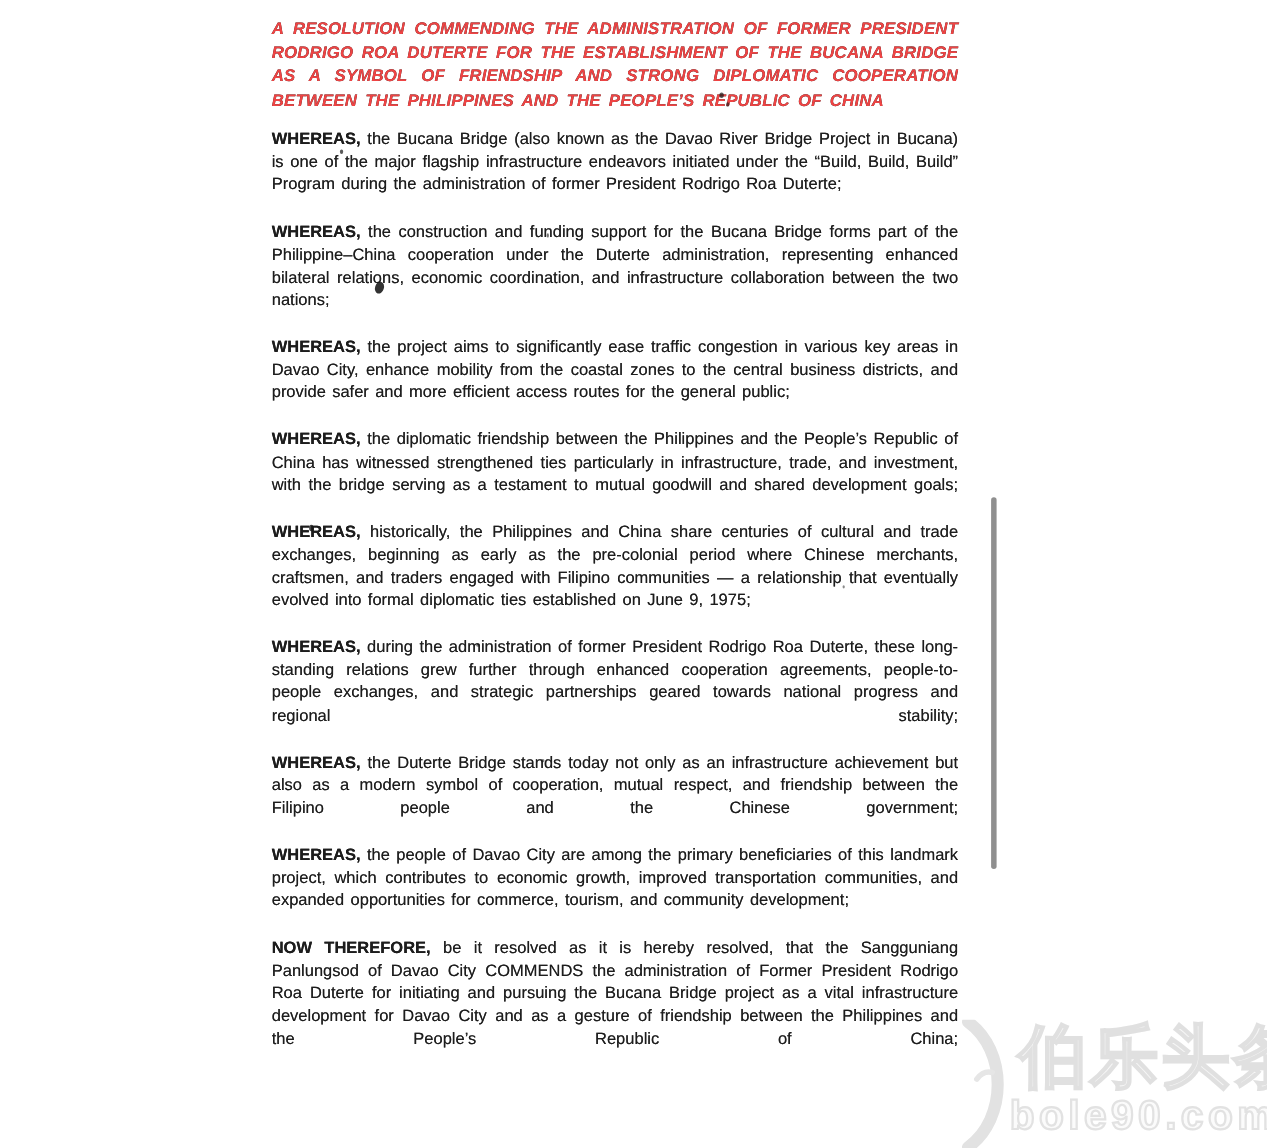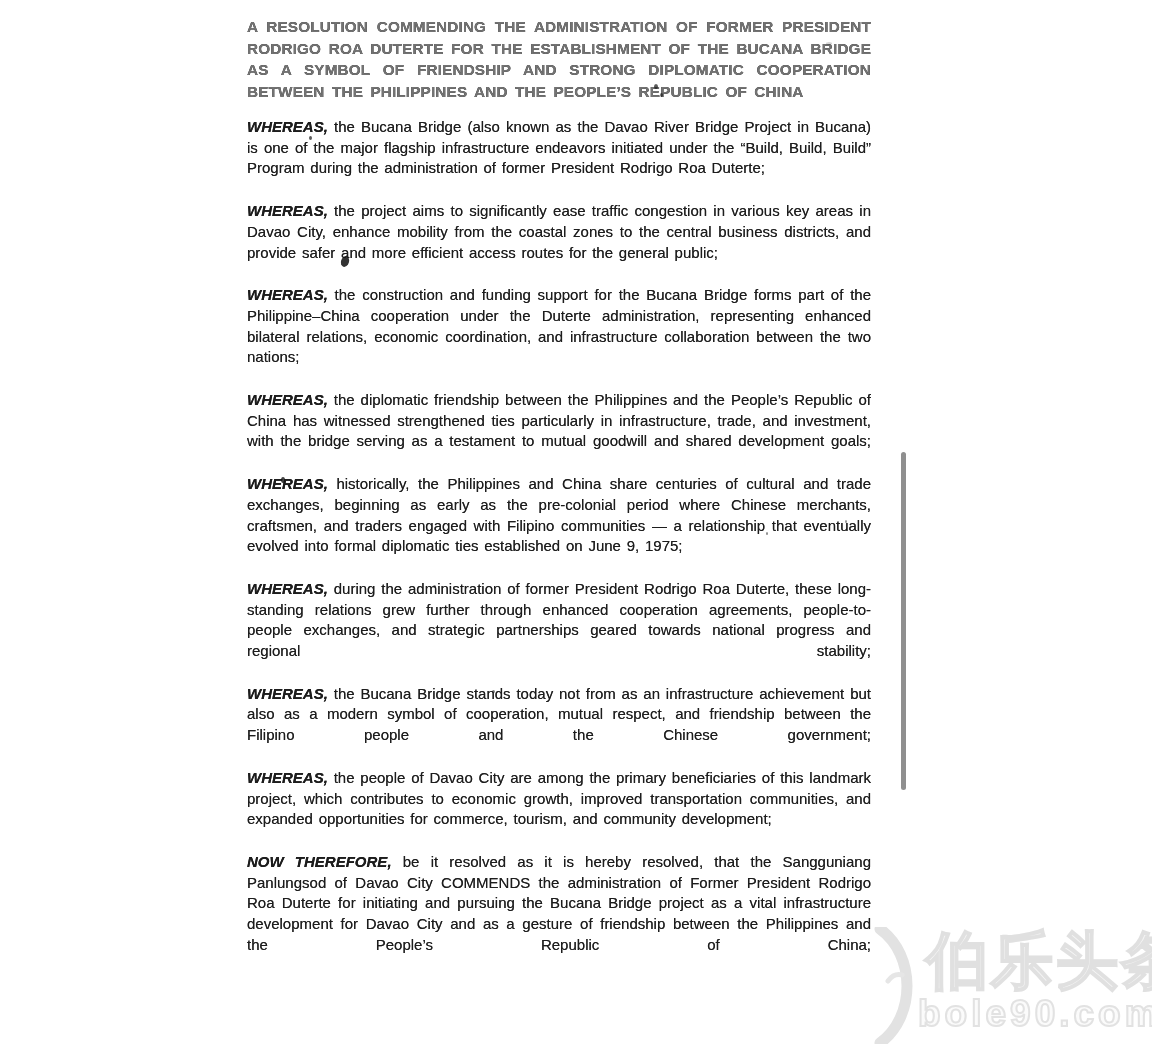--- a/index.html
+++ b/index.html
@@ -21,40 +21,40 @@
     top: 16px;
     width: 624px;
   }
   .doc-title {
     font-size: 15.3px;
     font-weight: 700;
     line-height: 21.5px;
     text-align: justify;
     letter-spacing: 0.15px;
     word-spacing: 3px;
-    color: #737373;
+    color: #ef4444;
     text-shadow: 0 0 0.4px #141414;
     margin: 0 0 15px 0;
+    font-style: italic;
   }
   p.para {
     font-size: 15px;
     line-height: 20.7px;
     text-align: justify;
     word-spacing: 1.6px;
     margin: 0 0 22px 0;
     color: #1d1d1d;
     text-shadow: 0 0 0.3px rgba(20,20,20,0.75);
   }
   p.para.spread {
     text-align-last: justify;
   }
   p.para .lead {
     font-weight: 700;
     text-shadow: 0 0 0.4px #141414;
-    font-style: italic;
   }
   
   .scrollbar-thumb {
     position: absolute;
     left: 901px;
     top: 452px;
     width: 5px;
     height: 338px;
     background: #8f8f8f;
     border-radius: 3px;
@@ -117,31 +117,31 @@
 </style>
 </head>
 <body>
 
 <div class="doc-column">
 
   <div class="doc-title">A RESOLUTION COMMENDING THE ADMINISTRATION OF FORMER PRESIDENT RODRIGO ROA DUTERTE FOR THE ESTABLISHMENT OF THE BUCANA BRIDGE AS A SYMBOL OF FRIENDSHIP AND STRONG DIPLOMATIC COOPERATION BETWEEN THE PHILIPPINES AND THE PEOPLE’S REPUBLIC OF CHINA</div>
 
   <p class="para"><span class="lead">WHEREAS,</span><span> the Bucana Bridge (also known as the Davao River Bridge Project in Bucana) is one of the major flagship infrastructure endeavors initiated under the “Build, Build, Build” Program during the administration of former President Rodrigo Roa Duterte;</span></p>
 
+  <p class="para spread"><span class="lead">WHEREAS,</span><span> the construction and funding support for the Bucana Bridge forms part of the Philippine–China cooperation under the Duterte administration, representing enhanced bilateral relations, economic coordination, and infrastructure collaboration between the two nations;</span></p>
+
   <p class="para"><span class="lead">WHEREAS,</span><span> the project aims to significantly ease traffic congestion in various key areas in Davao City, enhance mobility from the coastal zones to the central business districts, and provide safer and more efficient access routes for the general public;</span></p>
-
-  <p class="para spread"><span class="lead">WHEREAS,</span><span> the construction and funding support for the Bucana Bridge forms part of the Philippine–China cooperation under the Duterte administration, representing enhanced bilateral relations, economic coordination, and infrastructure collaboration between the two nations;</span></p>
 
   <p class="para spread"><span class="lead">WHEREAS,</span><span> the diplomatic friendship between the Philippines and the People’s Republic of China has witnessed strengthened ties particularly in infrastructure, trade, and investment, with the bridge serving as a testament to mutual goodwill and shared development goals;</span></p>
 
   <p class="para"><span class="lead">WHEREAS,</span><span> historically, the Philippines and China share centuries of cultural and trade exchanges, beginning as early as the pre-colonial period where Chinese merchants, craftsmen, and traders engaged with Filipino communities — a relationship that eventually evolved into formal diplomatic ties established on June 9, 1975;</span></p>
 
   <p class="para spread"><span class="lead">WHEREAS,</span><span> during the administration of former President Rodrigo Roa Duterte, these long-standing relations grew further through enhanced cooperation agreements, people-to-people exchanges, and strategic partnerships geared towards national progress and regional stability;</span></p>
 
-  <p class="para spread"><span class="lead">WHEREAS,</span><span> the Bucana Bridge stands today not from as an infrastructure achievement but also as a modern symbol of cooperation, mutual respect, and friendship between the Filipino people and the Chinese government;</span></p>
+  <p class="para spread"><span class="lead">WHEREAS,</span><span> the Duterte Bridge stands today not only as an infrastructure achievement but also as a modern symbol of cooperation, mutual respect, and friendship between the Filipino people and the Chinese government;</span></p>
 
   <p class="para"><span class="lead">WHEREAS,</span><span> the people of Davao City are among the primary beneficiaries of this landmark project, which contributes to economic growth, improved transportation communities, and expanded opportunities for commerce, tourism, and community development;</span></p>
 
   <p class="para spread"><span class="lead">NOW THEREFORE,</span><span> be it resolved as it is hereby resolved, that the Sangguniang Panlungsod of Davao City COMMENDS the administration of Former President Rodrigo Roa Duterte for initiating and pursuing the Bucana Bridge project as a vital infrastructure development for Davao City and as a gesture of friendship between the Philippines and the People’s Republic of China;</span></p>
 
 </div>
 
 <div class="scrollbar-thumb"></div>
 
 <div class="watermark">

